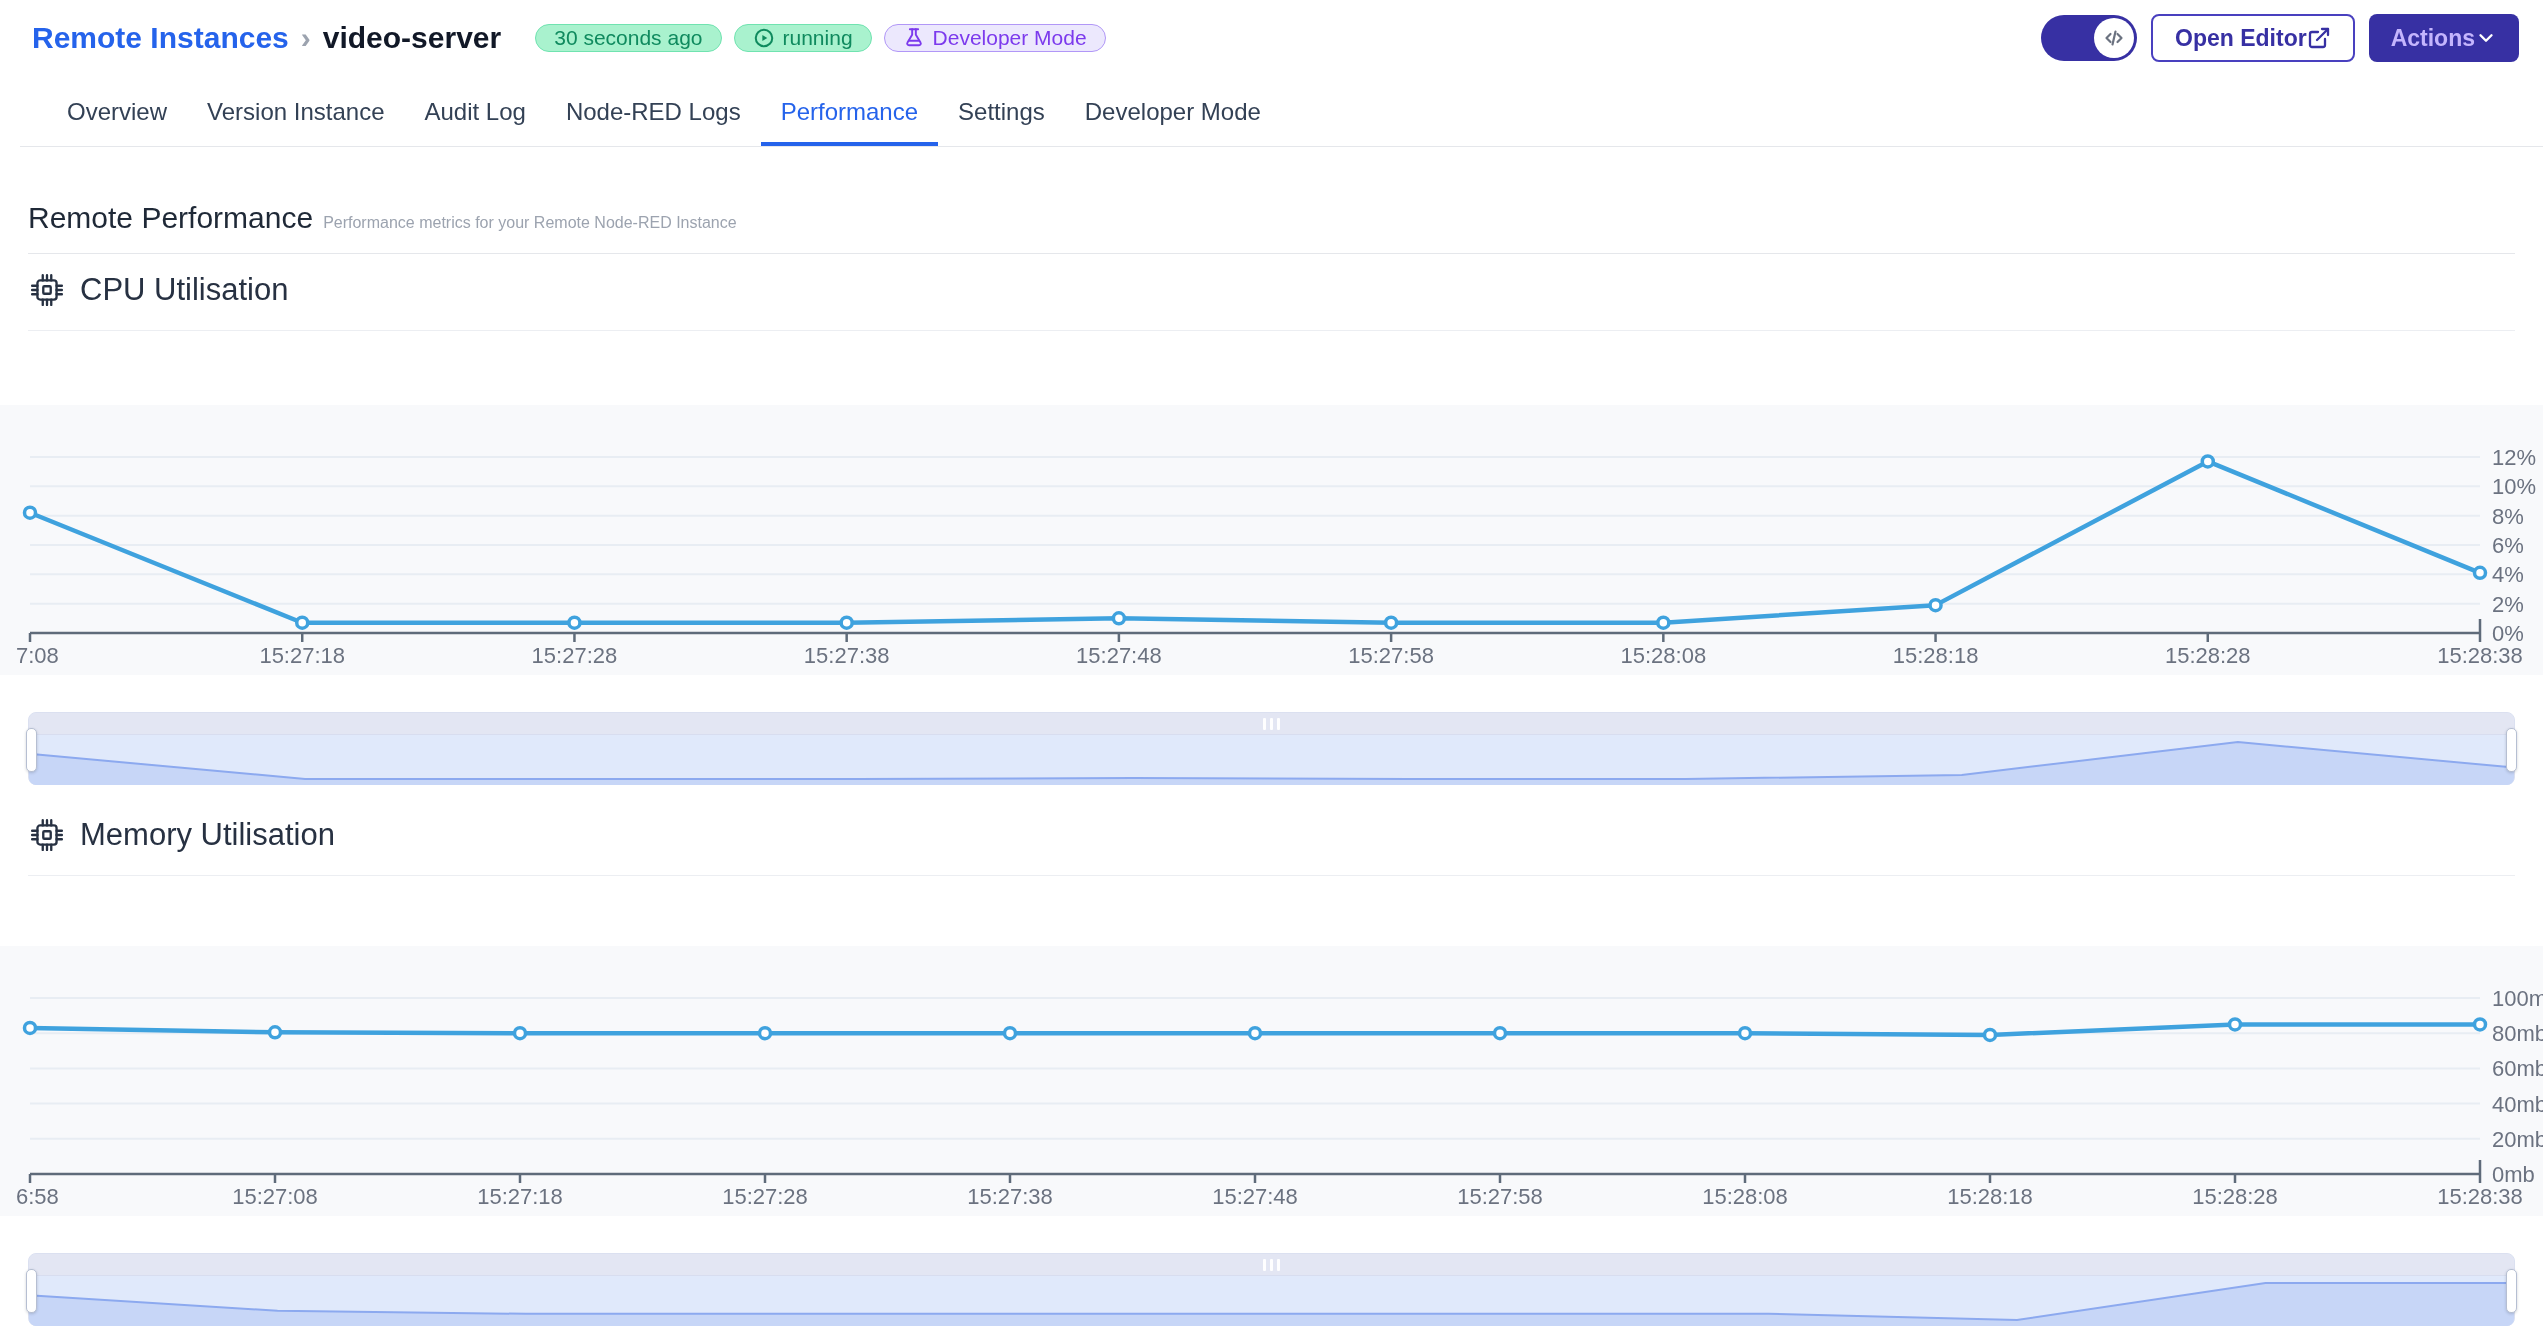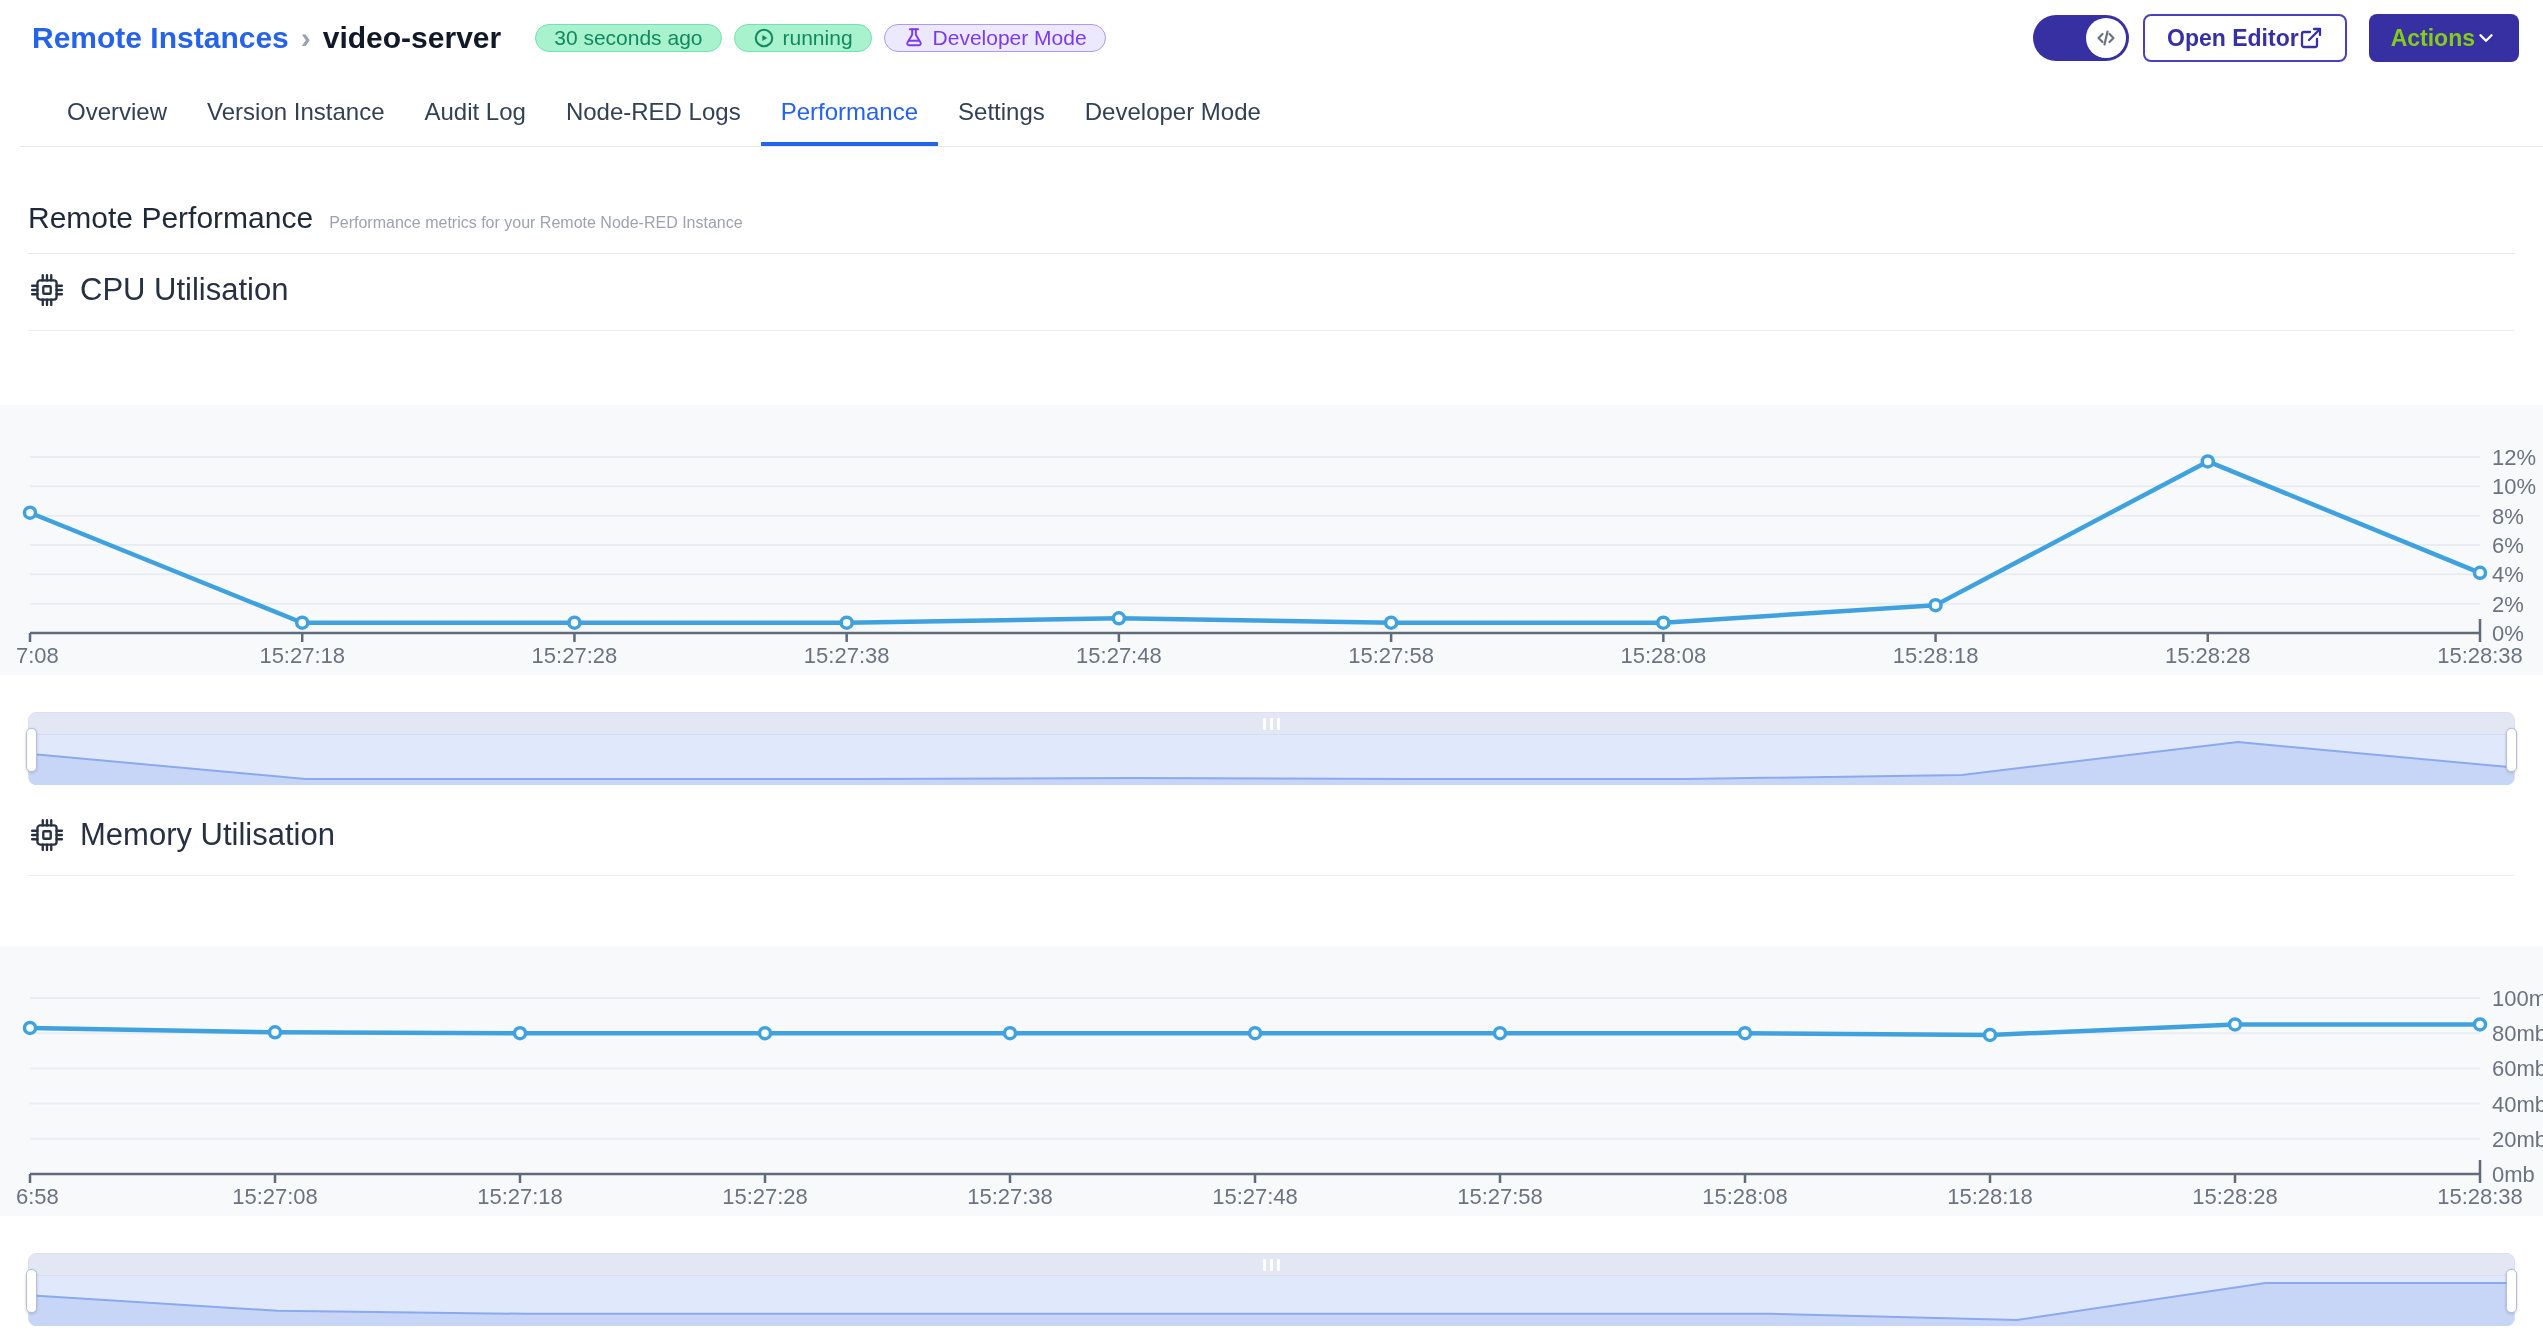--- a/index.html
+++ b/index.html
@@ -20,31 +20,31 @@
     border-radius:18px; font-size:21px; white-space:nowrap;}
   .badge.green{background:#a9f2ce; border:1.5px solid #70e3b0; color:#0f8a5e;}
   .badge.purple{background:#ece8fd; border:1.5px solid #b197f7; color:#7c3aed;}
   .header-controls{margin-left:auto; display:flex; align-items:center; gap:14px;}
   .toggle{width:96px; height:46px; border-radius:23px; background:var(--indigo); position:relative; cursor:pointer; flex:none;}
   .toggle-knob{position:absolute; right:3px; top:3px; width:40px; height:40px; border-radius:50%;
     background:#fff; display:flex; align-items:center; justify-content:center; color:#6b7280;}
   .btn{display:inline-flex; align-items:center; height:48px; padding:0 22px;
     border-radius:8px; font-size:23px; font-weight:700; cursor:pointer; border:none;}
   .btn.outline{background:#fff; color:var(--indigo); border:2px solid #4940bf;}
-  .btn.solid{background:var(--indigo); color:#84cc16;margin-left:8px;}
+  .btn.solid{background:var(--indigo); color:#c4b5fd;}
   .app-row{margin-top:10px; font-size:21px; color:#4b5563;}
   .app-link{color:var(--accent-blue); cursor:pointer;}
   
   .tab-bar{display:flex; margin-top:20px; padding:0 27px; border-bottom:1px solid var(--divider);margin-left:20px;}
   .tab{font-size:24px; color:var(--text-slate); padding:16px 20px 16px; cursor:pointer;
     border-bottom:4px solid transparent; white-space:nowrap;}
   .tab.active{color:var(--accent-blue); border-bottom-color:var(--accent-blue);}
   
   .content{padding:0 28px;}
-  .page-title-row{display:flex; align-items:baseline; gap:16px; padding-top:54px; padding-bottom:18px;
+  .page-title-row{display:flex; align-items:baseline; gap:10px; padding-top:54px; padding-bottom:18px;
     border-bottom:1px solid var(--divider);}
   .page-title{font-size:30px; font-weight:500; color:#1f2937;}
   .page-subtitle{font-size:16px; color:var(--text-light);text-align:right;}
   .section-header{display:flex; align-items:center; gap:16px; padding:18px 2px 22px;
     border-bottom:1px solid #eceef2;}
   .section-title{font-size:31px; font-weight:500; color:#273142;}
   .chip-icon{width:34px; height:34px; color:#273142; flex:none;}
   .chart-svg{display:block; width:2543px; height:270px; margin-left:-28px;}
   .chart-wrap.cpu .chart-svg{margin-top:74px;}
   .chart-wrap.mem .chart-svg{margin-top:70px;}

